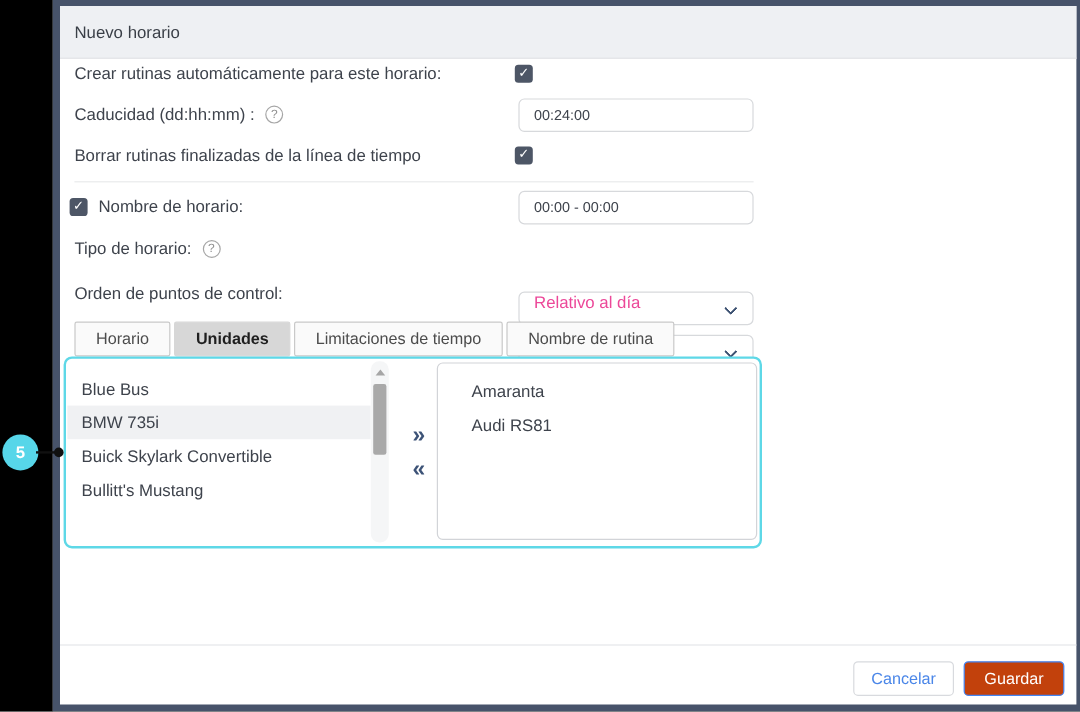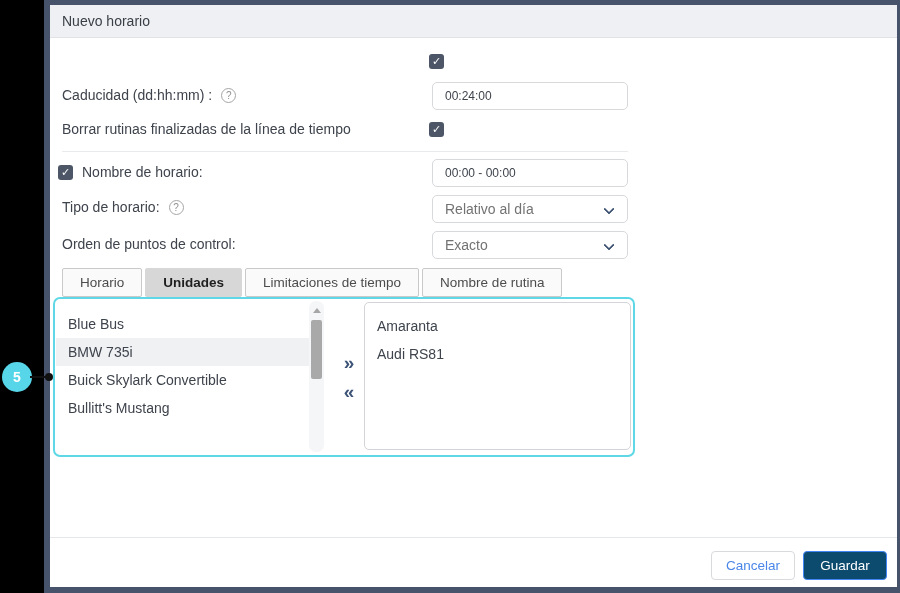--- a/index.html
+++ b/index.html
@@ -11,21 +11,21 @@
 
   
   .dialog {
     position:absolute; left:44px; top:0; width:856px; height:593px;
     background:#fff; border:solid #47536a; border-width:5px 3px 6px 6px;
   }
   .content { position:relative; width:100%; height:100%; }
 
   
   .header {
-    position:absolute; left:0; top:0; right:0; height:33px;
+    position:absolute; left:0; top:0; right:0; height:44px;
     background:#eef0f3; border-bottom:1px solid #e1e3e6;
     display:flex; align-items:center; padding-left:12px;
     font-size:14px; color:#3a3f47;
   }
 
   
   .lbl { position:absolute; left:12px; font-size:14px; color:#3e434c; white-space:nowrap; display:flex; align-items:center; }
   .checkbox {
     position:absolute; width:15px; height:15px; background:#4d5666; border-radius:3px;
     display:flex; align-items:center; justify-content:center; cursor:pointer;
@@ -39,22 +39,22 @@
   }
   .tbox {
     position:absolute; left:382px; width:196px; height:28px;
     border:1px solid #d7d9dc; border-radius:5px; background:#fff;
     font-family:"Liberation Sans", sans-serif; font-size:12px; color:#3e434c;
     padding:0 12px; outline:none;
   }
   .select {
     position:absolute; left:382px; width:196px; height:28px;
     border:1px solid #d7d9dc; border-radius:5px; background:#fff;
-    display:flex; align-items:center; padding:0 12px;
-    font-size:14px; color:#737373; cursor:pointer;
+    display:flex; padding:0 12px;
+    font-size:14px; color:#ec4899; cursor:pointer;margin-top:48px;
   }
   .chev {
     position:absolute; right:14px; top:9px; width:8px; height:8px;
     border-right:2px solid #3d5272; border-bottom:2px solid #3d5272;
     transform:rotate(45deg); border-radius:1px;
   }
   .divider { position:absolute; height:1px; background:#e9eaec; }
 
   
   .tabs { position:absolute; left:12px; top:263px; display:flex; gap:3px;border-radius:10px; }
@@ -86,52 +86,53 @@
   .sb-thumb { position:absolute; left:2px; top:19px; width:11px; height:59px; background:#a9a9a9; border-radius:2px; cursor:grab; }
   .xfer {
     position:absolute; left:281px; width:26px; height:22px; text-align:center;
     font-size:19px; font-weight:bold; color:#3d5377; line-height:22px; cursor:pointer;
     user-select:none;
   }
   .xfer.right { top:53px; }
   .xfer.left  { top:82px; }
   .list-right {
     position:absolute; left:309px; top:3px; width:267px; height:148px;
-    border:1px solid #d2d4d8; border-radius:5px; background:#fff; padding-top:9px; overflow:hidden;
+    border:1px solid #d2d4d8; border-radius:5px; background:#fff; padding-top:9px; overflow:hidden;padding-left:16px;
   }
 
   
   .footer-divider { position:absolute; left:0; right:0; top:532px; height:1px; background:#e5e7ea; }
   .btn {
     position:absolute; top:546px; width:84px; height:29px; border-radius:4px;
     font-family:"Liberation Sans", sans-serif; font-size:13.5px; cursor:pointer;
     display:flex; align-items:center; justify-content:center;
   }
   .btn.cancel { left:661px; background:#fff; border:1px solid #d8dade; color:#4a86e8; }
-  .btn.save   { left:753px; background:#0c4a6e; border:1px solid #4285f4; color:#fff; }
+  .btn.save   { left:753px; background:#c2410c; border:1px solid #4285f4; color:#fff; }
 
   
   .badge {
     position:absolute; left:2px; top:362px; width:30px; height:30px; border-radius:50%;
     background:#57d6e9; color:#fff; font-size:14px; font-weight:bold;
     display:flex; align-items:center; justify-content:center; z-index:5;
   }
   .badge-line { position:absolute; left:30px; top:376px; width:17px; height:2px; background:#101010; z-index:5; }
   .badge-dot  { position:absolute; left:45px; top:373px; width:8px; height:8px; border-radius:50%; background:#101010; z-index:5; }
 </style>
 </head>
 <body>
 
 <div class="dialog">
   <div class="content">
 
     <div class="header">
       <span>Nuevo horario</span>
     </div>
 
+    <div class="lbl" style="top:48px;">Crear rutinas automáticamente para este horario:</div>
     <div class="checkbox" style="left:379px; top:49px;"></div>
 
     <div class="lbl" style="top:82px;">
       <span>Caducidad (dd:hh:mm) :</span>
       <span class="help">?</span>
     </div>
     <input class="tbox" style="top: 77px;" value="00:24:00">
 
     <div class="lbl" style="top:116px;">Borrar rutinas finalizadas de la línea de tiempo</div>
     <div class="checkbox" style="left:379px; top:117px;"></div>

